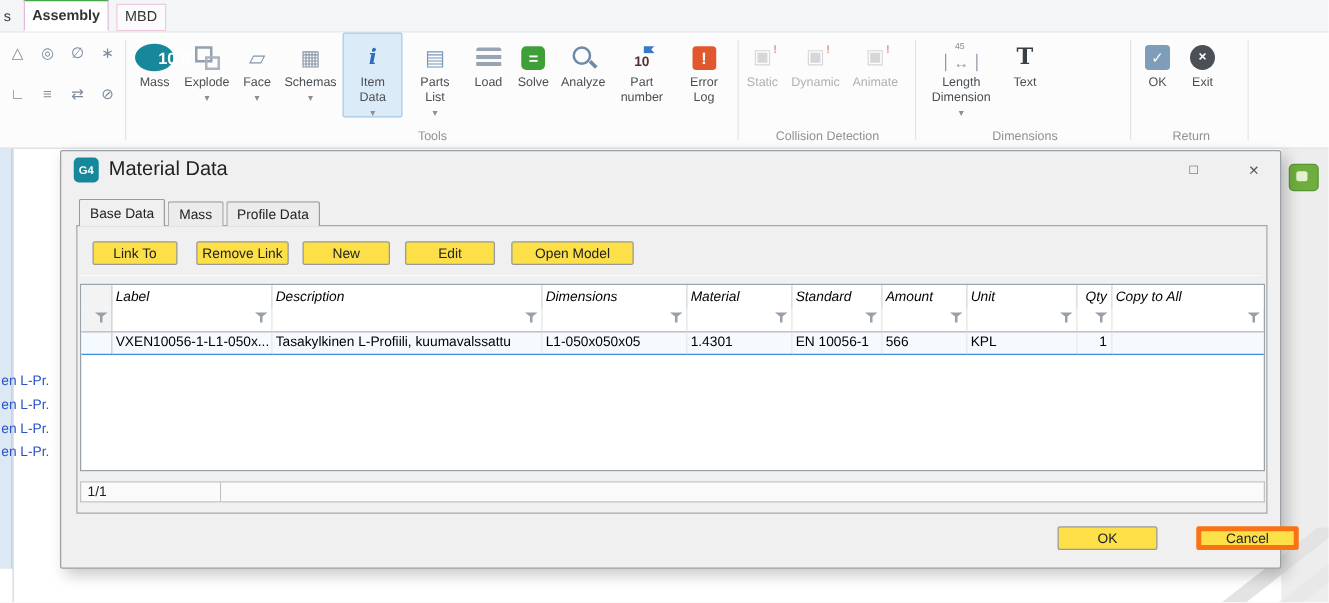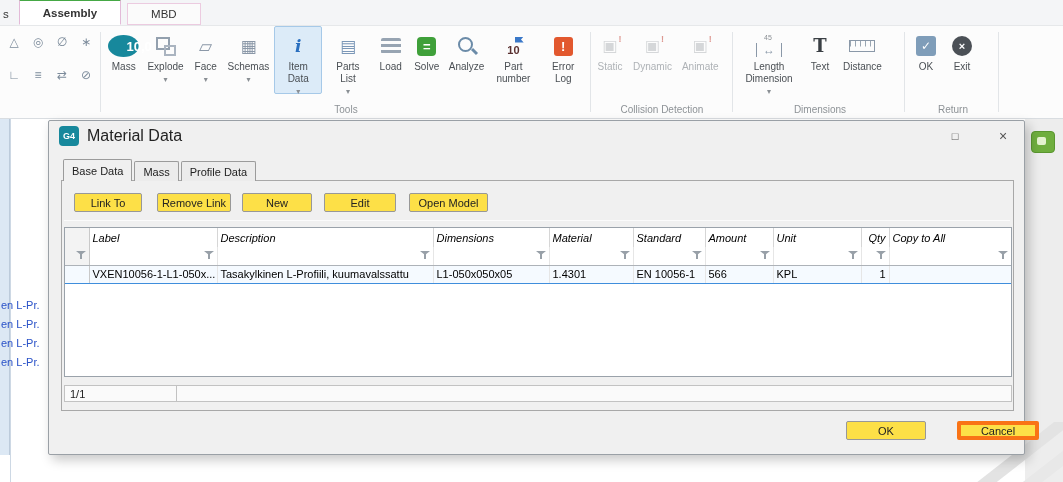--- a/index.html
+++ b/index.html
@@ -2,21 +2,21 @@
 <html style="--teal: #17889c; --green: #3fa03a; --error: #e2582e; --rowsel: #3f8edc; --itembg: #dcebf8; --treeblue: #2a52c8; --panelgreen: #6fae3e; --tabaccent: #45a845;"><head>
 <meta charset="utf-8">
 <style>
   * { box-sizing: border-box; }
   body { margin:0; font-family:"Liberation Sans","DejaVu Sans",sans-serif; background:#fff; }
   #screen { position:relative; width:1063px; height:482px; overflow:hidden; background:#fff; }
 
   
   #ribbon { position:absolute; left:0; top:0; width:1063px; height:119px; background:#fcfcfc; border-bottom:1px solid #d9dde1; }
   #tabbar { height:26px; display:flex; align-items:flex-end; background:#f4f5f7; border-bottom:1px solid #e6e8ea; }
-  .ribbon-tab { height:23px; padding:0 23px; display:flex; align-items:center; font-size:11.5px; color:#333; border:1px solid transparent; cursor:default; }
+  .ribbon-tab { height:23px; padding:0 6px; display:flex; align-items:center; font-size:11.5px; color:#333; border:1px solid transparent; cursor:default; }
   .ribbon-tab.partial { padding:0 9px 0 2px; }
   .ribbon-tab.active { background:#fff; border-color:#e3bad8; border-bottom-color:#fff; border-top:2px solid var(--tabaccent,#45a845); font-weight:bold; height:26px; }
   .ribbon-tab.normal { background:#fbfbfb; border-color:#eccbe0; margin-left:6px; height:22px; }
 
   #ribbonbody { position:absolute; left:0; top:26px; right:0; height:92px; }
   .ribbon-sep { position:absolute; top:6px; height:80px; width:1px; background:#e2e5e8; }
   .ribbon-group { position:absolute; top:0; height:90px; }
   .rg-buttons { display:flex; align-items:flex-start; height:74px; }
   .rg-label { position:absolute; left:0; right:0; bottom:1px; text-align:center; font-size:10px; color:#8d9296; white-space:nowrap; }
   .rbtn { display:flex; flex-direction:column; align-items:center; padding:4px 3px 0 3px; min-width:34px; max-width:48px; border:1px solid transparent; border-radius:2px; margin:0 1px; }
@@ -251,26 +251,20 @@
               </span>
               <span class="rlabel">Length Dimension</span>
               <span class="rdd"></span>
             </div>
             <div class="rbtn">
               <span class="ric">
                 <span class="ic-text">T</span>
               </span>
               <span class="rlabel">Text</span>
             </div>
-            <div class="rbtn">
-              <span class="ric">
-                <span class="ic-distance"></span>
-              </span>
-              <span class="rlabel">Distance</span>
-            </div>
           </div>
           <div class="rg-label">Dimensions</div>
         </div>
         <div class="ribbon-group" style="left: 908px; width: 90px;">
           <div class="rg-buttons">
             <div class="rbtn">
               <span class="ric">
                 <span class="ic-ok">✓</span>
               </span>
               <span class="rlabel">OK</span>
@@ -313,21 +307,21 @@
         <div class="dlg-tab active">Base Data</div>
         <div class="dlg-tab">Mass</div>
         <div class="dlg-tab">Profile Data</div>
       </div>
     <div class="tab-panel">
       <div class="dlg-toolbar" id="dlg-toolbar">
           <button class="dbtn" style="margin-left: 12px; width: 68px;">Link To</button>
           <button class="dbtn" style="margin-left: 15px; width: 74px;">Remove Link</button>
           <button class="dbtn" style="margin-left: 11px; width: 70px;">New</button>
           <button class="dbtn" style="margin-left: 12px; width: 72px;">Edit</button>
-          <button class="dbtn" style="margin-left: 13px; width: 79px;">Open Model</button>
+          <button class="dbtn" style="margin-left: 13px; width: 98px;">Open Model</button>
         </div>
       <div class="etch"></div>
       <div class="grid-wrap">
         <table id="grid">
             <colgroup>
               <col style="width: 24px;">
               <col style="width: 128px;">
               <col style="width: 216px;">
               <col style="width: 116px;">
               <col style="width: 84px;">

